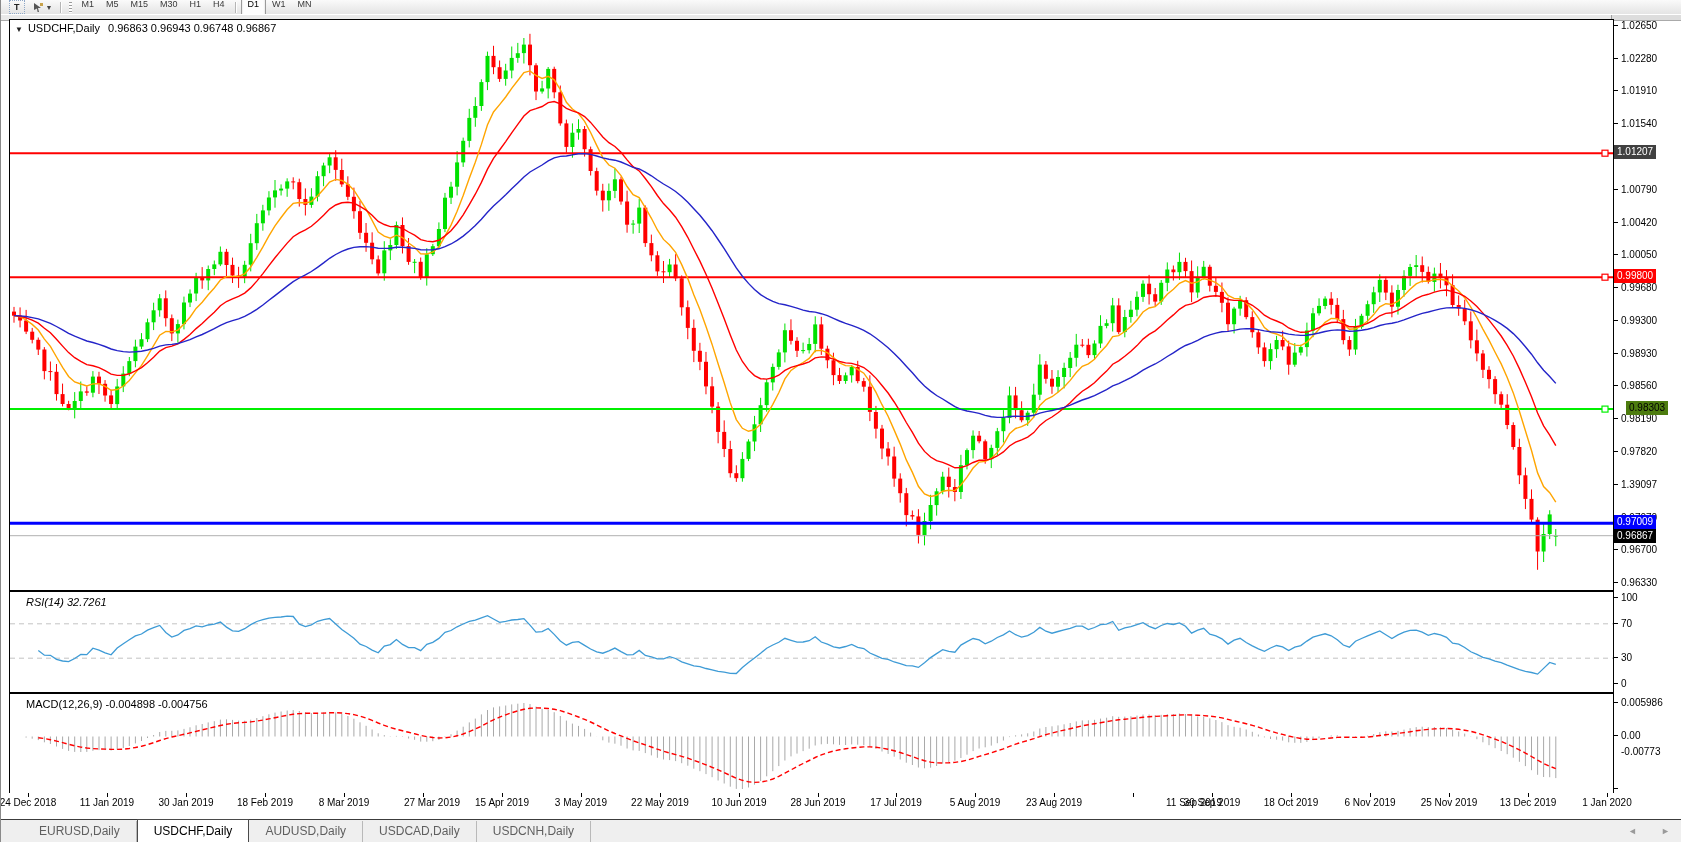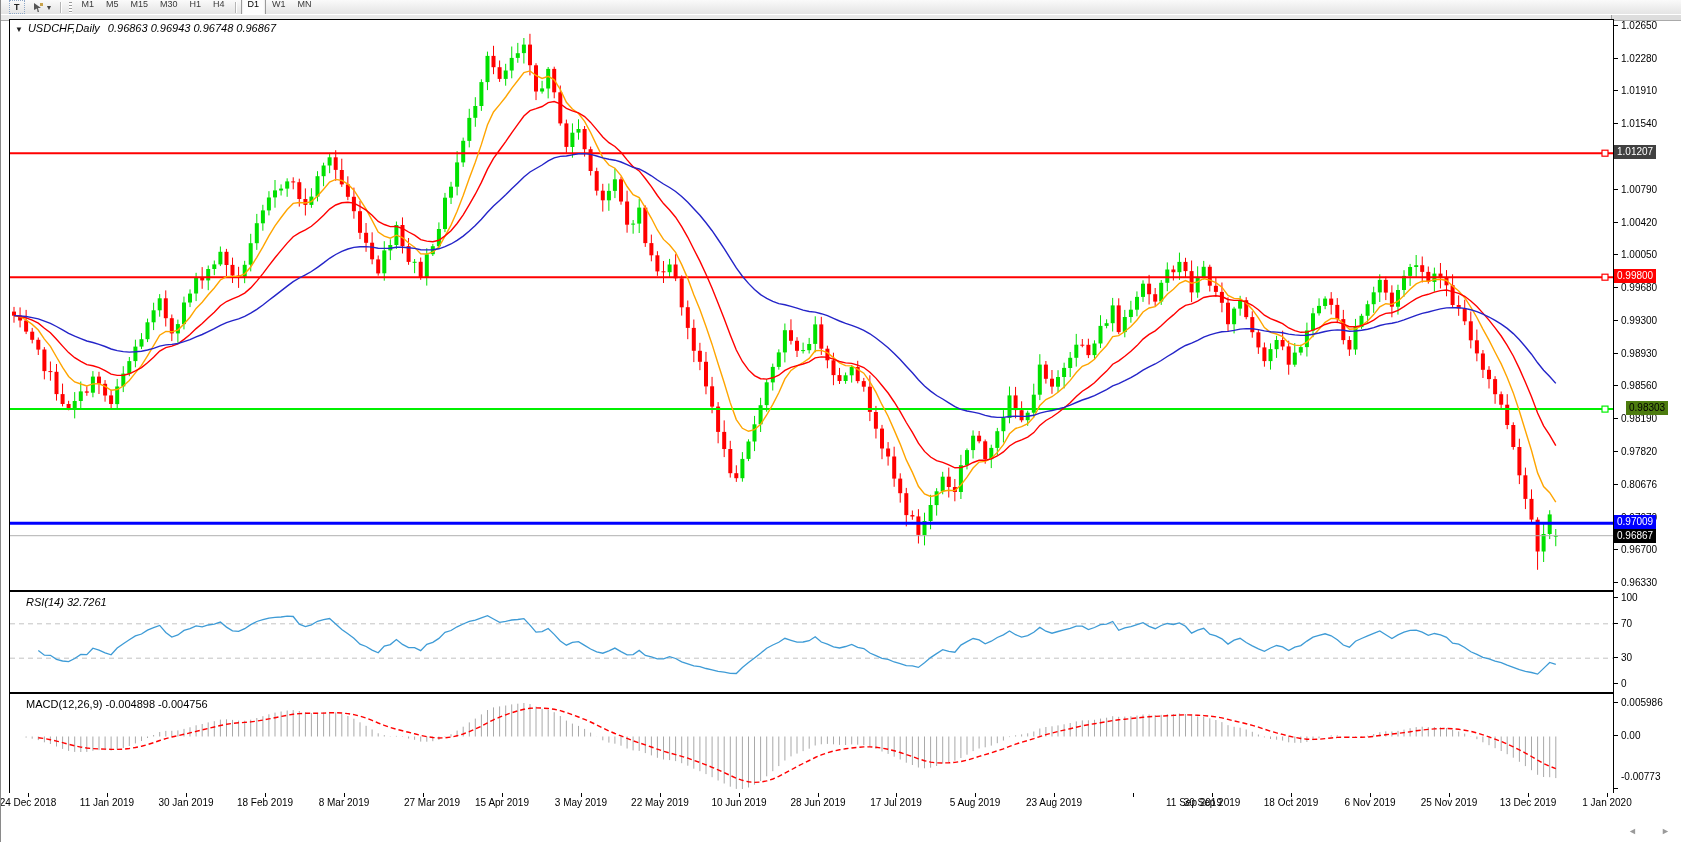--- a/index.html
+++ b/index.html
@@ -12,21 +12,21 @@
   .tsep{width:1px;height:11px;background:#b5b5b5;margin:0 4px;border-right:1px solid #fff;}
   .tgrip{width:3px;height:11px;margin:0 3px;background-image:repeating-linear-gradient(#9a9a9a 0 1px,#fff 1px 3px);}
   .tf{padding:0 6px;height:19px;line-height:12px;color:#3a3a3a;}
   .tf.active{background:#fdfdfd;border:1px solid #9a9a9a;box-shadow:inset 0 0 2px #cfcfcf;color:#000;text-align:center;}
   
   .hscroll{position:absolute;left:0;top:14px;width:1681px;height:5px;background:#ddd;border-top:1px solid #fff;border-bottom:1px solid #aaa;}
   .hthumb{position:absolute;left:0;top:0;height:5px;width:1610px;background:#e9e9e9;border-right:1px solid #9f9f9f;}
   
   .pane{position:absolute;left:8px;width:1603px;background:#fff;border:1px solid #000;}
   .pane svg{display:block;}
-  .chart-title{position:absolute;left:14px;top:22px;font-size:11px;color:#000;z-index:4;white-space:nowrap;font-style:italic;}
+  .chart-title{position:absolute;left:14px;top:22px;font-size:11px;color:#000;z-index:4;white-space:nowrap;}
   .chart-title .tri{font-size:8px;margin-right:5px;color:#222;}
   .chart-title .ohlc{margin-left:8px;}
   .ind-label{position:absolute;left:25px;font-size:11px;color:#000;z-index:4;white-space:nowrap;}
   
   .axlabel{position:absolute;left:1620px;font-size:10px;color:#000;z-index:2;white-space:nowrap;}
   .axtick{position:absolute;left:1613px;width:4px;height:1px;background:#000;z-index:2;}
   .pricetag{position:absolute;left:1613px;z-index:3;font-size:10px;padding:1px 3px 2px 3px;white-space:nowrap;}
   
   .dates{position:absolute;left:0;top:793px;width:1681px;height:20px;background:#fff;}
   .datelabel{position:absolute;top:4px;font-size:10px;color:#000;transform:translateX(-50%);white-space:nowrap;}
@@ -640,21 +640,21 @@
       <div class="axlabel" style="top:315px">0.99300</div>
       <div class="axtick" style="top:353px"></div>
       <div class="axlabel" style="top:348px">0.98930</div>
       <div class="axtick" style="top:385px"></div>
       <div class="axlabel" style="top:380px">0.98560</div>
       <div class="axtick" style="top:418px"></div>
       <div class="axlabel" style="top:413px">0.98190</div>
       <div class="axtick" style="top:451px"></div>
       <div class="axlabel" style="top:446px">0.97820</div>
       <div class="axtick" style="top:484px"></div>
-      <div class="axlabel" style="top:479px">0.80676</div>
+      <div class="axlabel" style="top:479px">1.39097</div>
       <div class="axtick" style="top:517px"></div>
       <div class="axlabel" style="top:512px">0.97070</div>
       <div class="axtick" style="top:549px"></div>
       <div class="axlabel" style="top:544px">0.96700</div>
       <div class="axtick" style="top:582px"></div>
       <div class="axlabel" style="top:577px">0.96330</div>
       <div class="pricetag" style="top:145px;background:#404040;color:#ffffff;">1.01207</div>
       <div class="pricetag" style="top:269px;background:#ff0000;color:#ffffff;">0.99800</div>
       <div class="pricetag" style="top:401px;background:#4d7c0f;color:#000000;margin-left:12px;">0.98303</div>
       <div class="pricetag" style="top:515px;background:#0000ff;color:#ffffff;">0.97009</div>
@@ -665,21 +665,21 @@
       <div class="axlabel" style="top:618px">70</div>
       <div class="axtick" style="top:657px"></div>
       <div class="axlabel" style="top:652px">30</div>
       <div class="axtick" style="top:683px"></div>
       <div class="axlabel" style="top:678px">0</div>
       <div class="axtick" style="top:702px"></div>
       <div class="axlabel" style="top:697px">0.005986</div>
       <div class="axtick" style="top:735px"></div>
       <div class="axlabel" style="top:730px">0.00</div>
       <div class="axtick" style="top:788px"></div>
-      <div class="axlabel" style="top:771px">-0.00773</div>
+      <div class="axlabel" style="top:746px">-0.00773</div>
     </div>
 
   <div class="dates" id="date-row">
       <div class="datetick" style="left:27px"></div>
       <div class="datelabel" style="left:27px">24 Dec 2018</div>
       <div class="datetick" style="left:106px"></div>
       <div class="datelabel" style="left:106px">11 Jan 2019</div>
       <div class="datetick" style="left:185px"></div>
       <div class="datelabel" style="left:185px">30 Jan 2019</div>
       <div class="datetick" style="left:264px"></div>
@@ -713,15 +713,22 @@
       <div class="datetick" style="left:1369px"></div>
       <div class="datelabel" style="left:1369px">6 Nov 2019</div>
       <div class="datetick" style="left:1448px"></div>
       <div class="datelabel" style="left:1448px">25 Nov 2019</div>
       <div class="datetick" style="left:1527px"></div>
       <div class="datelabel" style="left:1527px">13 Dec 2019</div>
       <div class="datetick" style="left:1606px"></div>
       <div class="datelabel" style="left:1606px">1 Jan 2020</div>
     </div>
 
+  <div class="tabbar" id="tabbar">
+      <div class="tab">EURUSD,Daily</div>
+      <div class="tab active">USDCHF,Daily</div>
+      <div class="tab">AUDUSD,Daily</div>
+      <div class="tab">USDCAD,Daily</div>
+      <div class="tab">USDCNH,Daily</div>
+    </div>
   <span class="tabarrow" style="top:826px;left:1627px;">◄</span>
   <span class="tabarrow" style="top:826px;left:1660px;">►</span>
 </div>
 
 </body></html>

